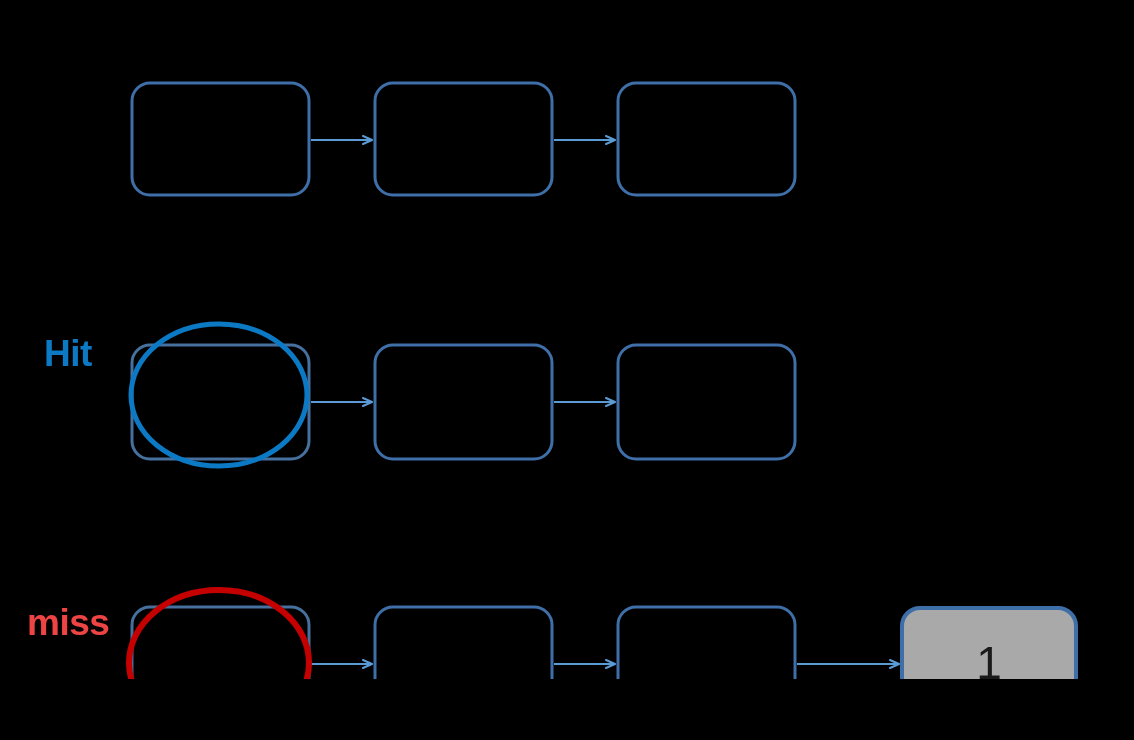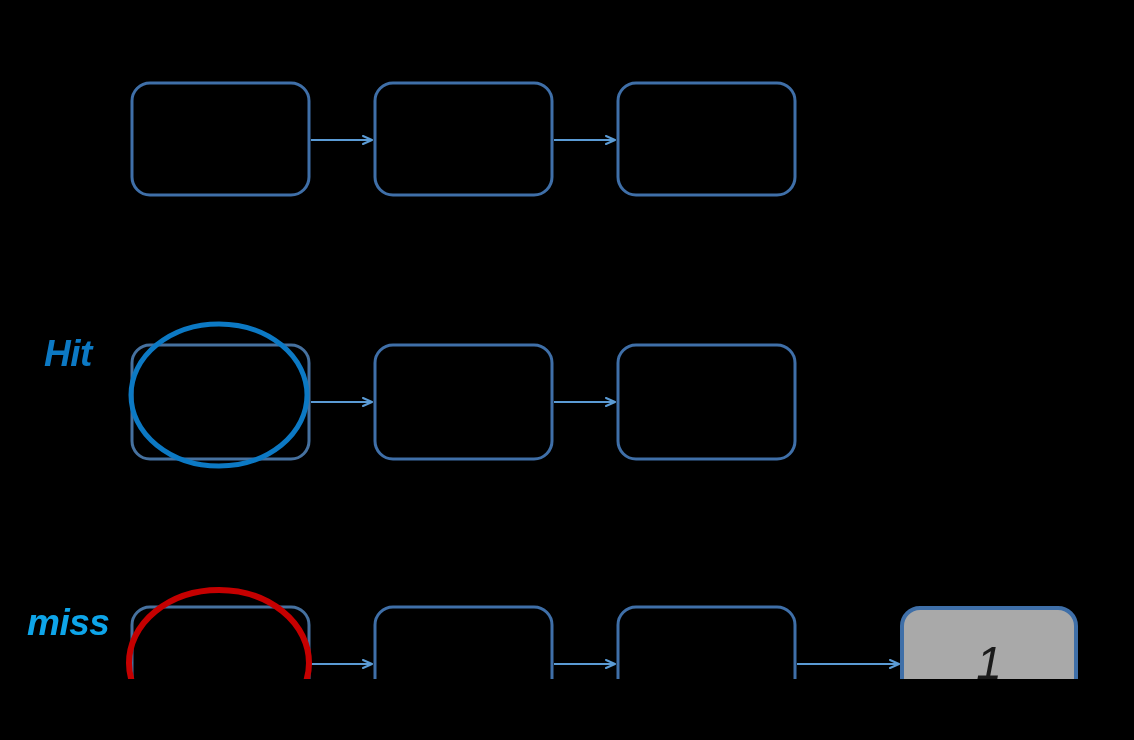--- a/index.html
+++ b/index.html
@@ -9,21 +9,20 @@
   }
   body {
     font-family: "Liberation Sans", sans-serif;
   }
   #stage {
     position: relative;
     width: 1134px;
     height: 679px;
     background: #000000;
     overflow: hidden;
-    font-style: italic;
   }
   #stage svg.layer {
     position: absolute;
     left: 0;
     top: 0;
     width: 1134px;
     height: 740px;
   }
   .row-label {
     position: absolute;
@@ -34,21 +33,21 @@
     white-space: nowrap;
   }
   #label-hit {
     left: 44px;
     top: 335px;
     color: #0c79c4;
   }
   #label-miss {
     left: 27px;
     top: 604px;
-    color: #0ea5e9;
+    color: #ef4444;
   }
   .node-value {
     position: absolute;
     color: #1a1a1a;
     font-size: 46px;
     line-height: 1;
     white-space: nowrap;
   }
   #counter-value {
     left: 902px;

